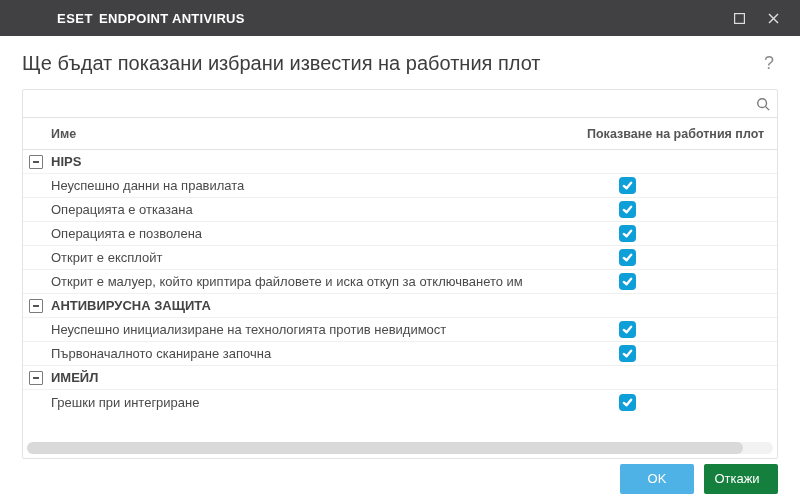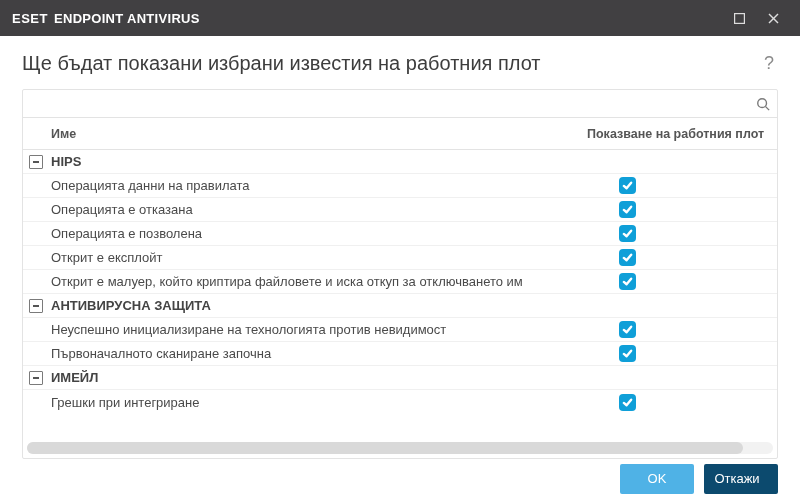--- a/index.html
+++ b/index.html
@@ -1,19 +1,19 @@
 <!DOCTYPE html>
 <html><head>
 <meta charset="utf-8">
 <style>
   * { box-sizing: border-box; margin: 0; padding: 0; }
   html, body { width: 800px; height: 500px; font-family: "Segoe UI", Arial, sans-serif; font-size: 13px; color: #333; background: #fff; overflow: hidden; }
   .titlebar { height: 36px; background: #414042; color: #fff; display: flex; align-items: center; padding: 0 10px 0 12px; }
   .brand { display: flex; align-items: baseline; gap: 6px; }
-  .brand-eset { font-weight: 700; letter-spacing: 0.5px; font-size: 13px; }
+  .brand-eset { font-weight: 700; letter-spacing: 0.5px; font-size: 13px; margin-left: 45px; }
   .brand-prod { font-weight: 700; font-size: 13px; letter-spacing: 0.3px; }
   .titlebar-spacer { flex: 1; }
   .win-btn { width: 34px; height: 36px; display: flex; align-items: center; justify-content: center; color: #ddd; cursor: pointer; }
   .win-btn svg { width: 11px; height: 11px; stroke: #ddd; stroke-width: 1.4; fill: none; }
 
   .header { padding: 16px 22px 14px 22px; display: flex; align-items: center; }
   .header h1 { font-size: 20px; font-weight: 400; color: #3d3d3d; flex: 1; }
   .help { color: #8a8a8a; font-size: 18px; cursor: pointer; padding: 0 4px; }
 
   .panel { margin: 0 22px; border: 1px solid #e3e3e3; border-radius: 2px; }
@@ -41,21 +41,21 @@
   .chk-cell { width: 190px; display: flex; align-items: center; justify-content: flex-start; padding-left: 32px; }
   .chk { width: 17px; height: 17px; border-radius: 4px; background: #0f9fd8; display: flex; align-items: center; justify-content: center; cursor: pointer; }
   .chk svg { width: 11px; height: 11px; stroke: #fff; stroke-width: 2.6; fill: none; stroke-linecap: round; stroke-linejoin: round; }
 
   .hscroll { height: 12px; margin: 2px 4px 4px 4px; background: #f2f2f2; border-radius: 6px; position: relative; }
   .hscroll-thumb { position: absolute; left: 0; top: 0; height: 12px; width: 96%; background: #d9d9d9; border-radius: 6px; }
 
   .footer { position: absolute; bottom: 0; left: 0; right: 0; height: 43px; display: flex; align-items: center; justify-content: flex-end; padding: 0 22px; gap: 10px; }
   .btn { min-width: 74px; height: 30px; border-radius: 2px; display: flex; align-items: center; justify-content: center; font-size: 13px; cursor: pointer; padding: 0 16px; }
   .btn-primary { background: #4fb2e6; color: #fff; }
-  .btn-secondary { background: #0c4a6e; color: #fff; padding-left: 8px; }
+  .btn-secondary { background: #15803d; color: #fff; padding-left: 8px; }
 </style>
 </head>
 <body>
 
 <div class="titlebar">
   <div class="brand">
     <span class="brand-eset">ESET</span>
     <span class="brand-prod">ENDPOINT ANTIVIRUS</span>
   </div>
   <div class="titlebar-spacer"></div>
@@ -97,21 +97,21 @@
       <div class="row group">
         <div class="toggle">
           <svg viewBox="0 0 8 8">
             <line x1="1" y1="4" x2="7" y2="4"></line>
           </svg>
         </div>
         <div class="label">HIPS</div>
         <div class="chk-cell"></div>
       </div>
       <div class="row item">
-        <div class="label">Операцията данни на правилата</div>
+        <div class="label">Неуспешно данни на правилата</div>
         <div class="chk-cell">
           <div class="chk">
             <svg viewBox="0 0 12 12">
               <polyline points="2,6.5 5,9 10,3"></polyline>
             </svg>
           </div>
         </div>
       </div>
       <div class="row item">
         <div class="label">Операцията е отказана</div>

